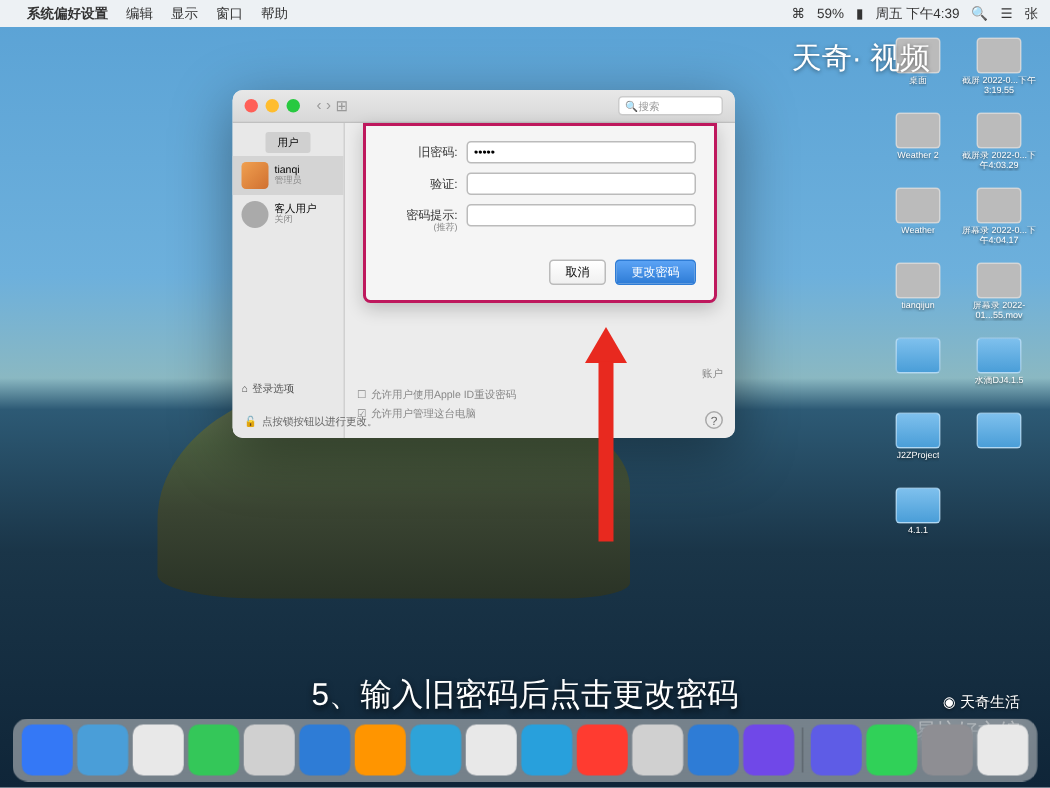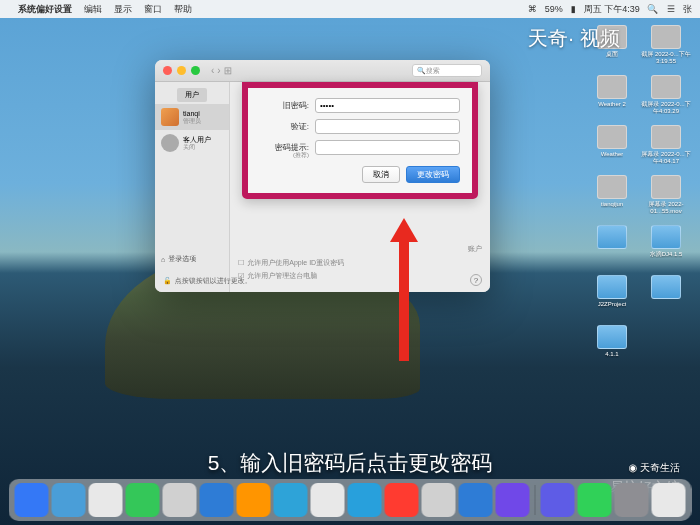--- a/index.html
+++ b/index.html
@@ -29,26 +29,26 @@
 .sidebar{width:75px;background:#e8e8e8;border-right:1px solid #d0d0d0;padding:4px 0}
 .sb-tab{display:flex;justify-content:center;padding:2px 0}
 .sb-tab-item{font-size:7px;padding:2px 8px;background:#d0d0d0;border-radius:2px}
 .sb-user{display:flex;align-items:center;padding:4px 6px;font-size:7px;gap:4px}
 .sb-user.sel{background:#d4d4d4}
 .sb-avatar{width:18px;height:18px;border-radius:3px;background:linear-gradient(135deg,#f0a050,#d07030)}
 .sb-avatar.grey{background:#aaa;border-radius:50%}
 .sb-uname{display:flex;flex-direction:column;line-height:1.1}
 .sb-uname span:last-child{font-size:6px;color:#888}
 .main{flex:1;background:#ececec;position:relative;padding:8px}
-.sheet{position:absolute;top:0;left:12px;right:12px;background:#f5f5f5;border:6px solid #be185d;border-radius:0 0 5px 5px;padding:10px 12px;box-shadow:0 4px 12px rgba(0,0,0,0.2);z-index:10}
+.sheet{position:absolute;top:0;left:12px;right:12px;background:#f5f5f5;border:2px solid #be185d;border-radius:0 0 5px 5px;padding:10px 12px;box-shadow:0 4px 12px rgba(0,0,0,0.2);z-index:10}
 .form-row{display:flex;align-items:center;margin-bottom:6px}
 .form-label{width:55px;text-align:right;font-size:8px;color:#333;padding-right:6px}
 .form-sublabel{width:55px;text-align:right;font-size:6px;color:#888;padding-right:6px;margin-top:-4px}
 .form-input{flex:1;height:15px;background:#fff;border:1px solid #bbb;border-radius:3px;font-size:8px;padding:0 4px;display:flex;align-items:center}
-.form-btns{display:flex;justify-content:flex-end;gap:6px;margin-top:6px}
+.form-btns{display:flex;justify-content:flex-end;gap:6px;margin-top:17px}
 .btn{padding:2px 10px;font-size:8px;border-radius:3px;border:1px solid #bbb;background:linear-gradient(180deg,#fff,#f0f0f0)}
 .btn.primary{background:linear-gradient(180deg,#5ba3f5,#2e7cd6);color:#fff;border-color:#2e7cd6}
 .btn.small{padding:1px 6px;font-size:7px}
 .main-bottom{position:absolute;bottom:8px;left:8px;right:8px}
 .checkbox-row{display:flex;align-items:center;font-size:7px;color:#888;margin-bottom:3px;gap:3px}
 .lock-row{position:absolute;bottom:6px;left:8px;font-size:7px;color:#666;display:flex;align-items:center;gap:3px}
 .help-btn{position:absolute;bottom:6px;right:8px;width:12px;height:12px;border-radius:50%;border:1px solid #aaa;font-size:8px;display:flex;align-items:center;justify-content:center;color:#666}
 .desk-link{font-size:7px;color:#555;margin-top:2px;display:flex;align-items:center;gap:3px}
 .arrow{position:absolute;top:218px;left:390px;z-index:60}
 .arrow-head{width:0;height:0;border-left:14px solid transparent;border-right:14px solid transparent;border-bottom:24px solid #e8291f}

